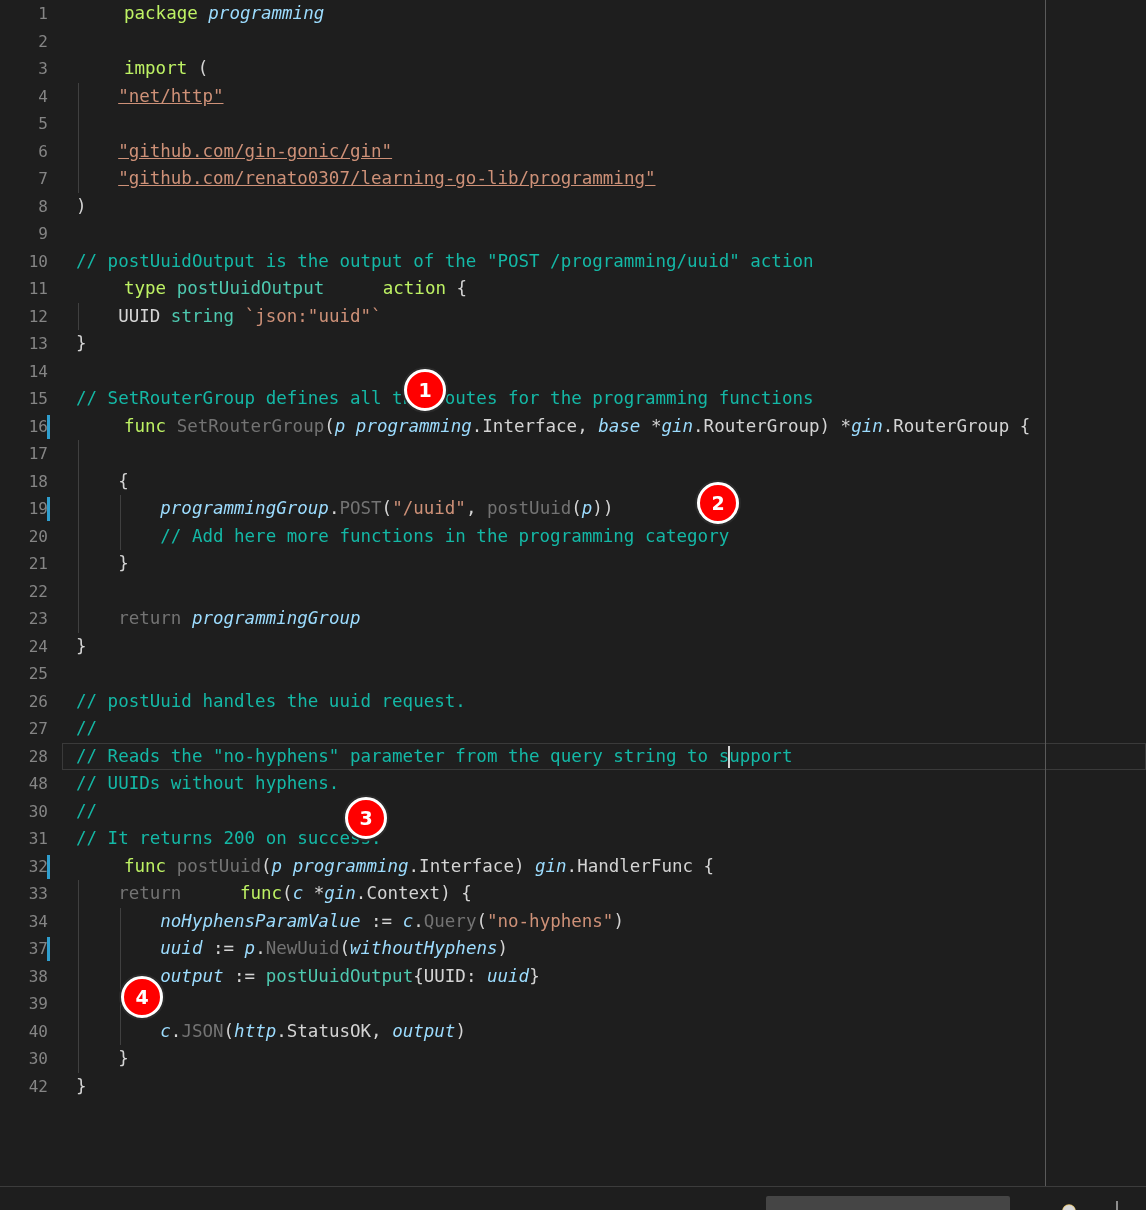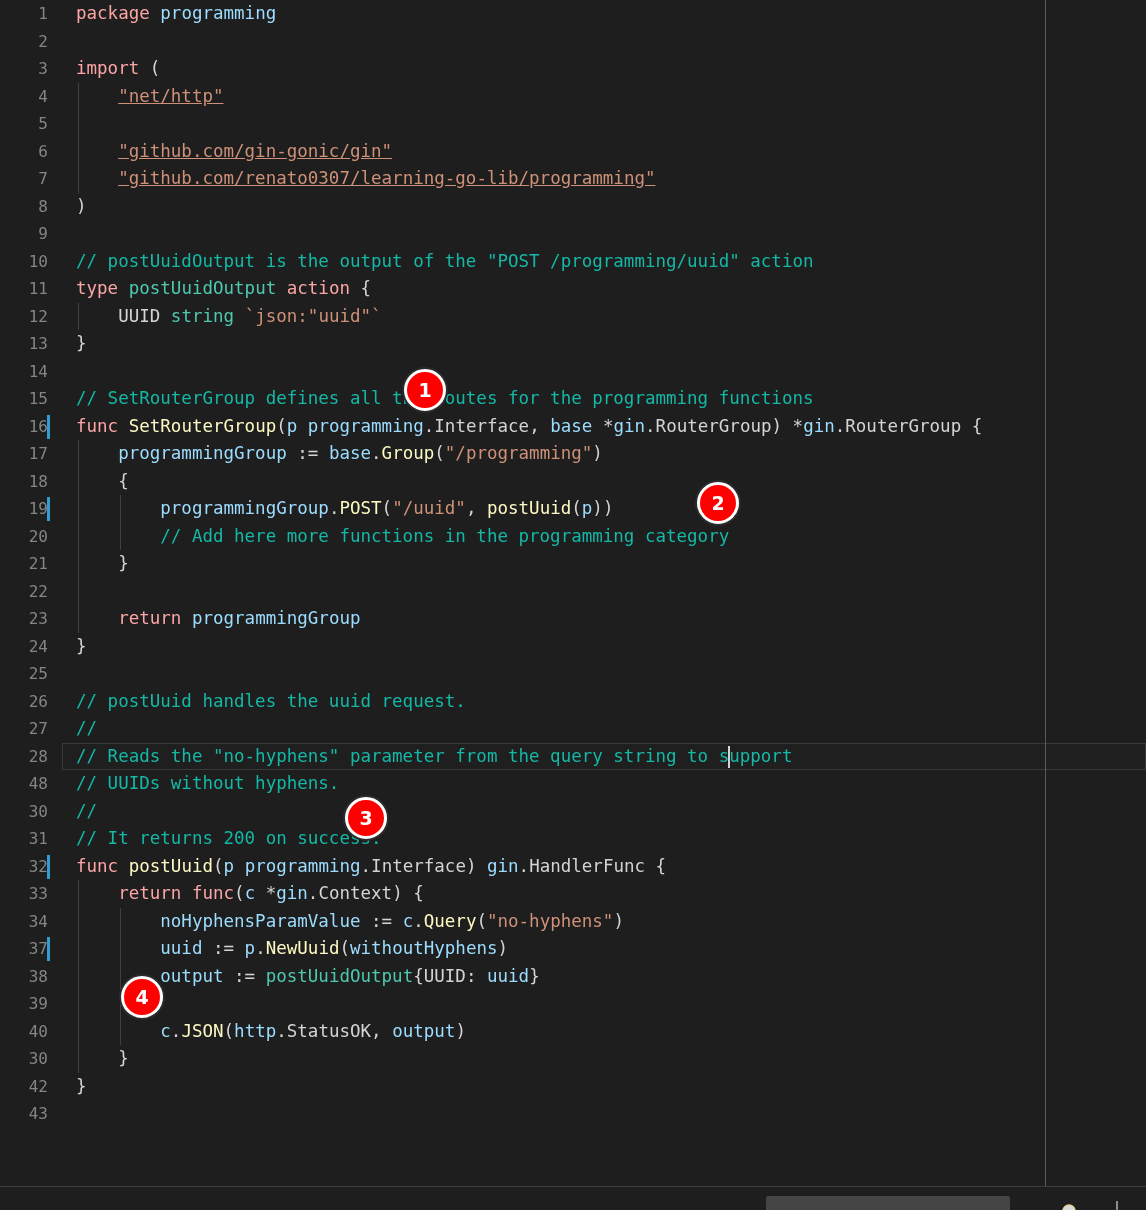--- a/index.html
+++ b/index.html
@@ -75,25 +75,25 @@
     background: #404040;
   }
   .caret {
     position: absolute;
     width: 2px; height: 22px;
     top: 3px;
     background: #d4d4d4;
   }
 
   
-  .kw   { color: #fca5a5; }
-  .ctl  { color: #fca5a5; }
-  .fn   { color: #fef9c3; }
+  .kw   { color: #bef264; margin-left: 48px; }
+  .ctl  { color: #737373; }
+  .fn   { color: #737373; }
   .typ  { color: #4ec9b0; }
-  .var  { color: #9cdcfe; }
+  .var  { color: #9cdcfe; font-style: italic; }
   .str  { color: #ce9178; }
   .cmt  { color: #14b8a6; }
   .pl   { color: #d4d4d4; }
   .ul   { text-decoration: underline; text-decoration-color: #ce9178; }
 
   
   #ruler {
     position: absolute;
     left: 1045px; top: 0;
     width: 1px; height: 1187px;
@@ -163,21 +163,21 @@
         <div class="line"><div class="ln">7</div><div class="indent" style="left: 78px;"></div><div class="code"><span class="pl">    </span><span class="str ul">"github.com/renato0307/learning-go-lib/programming"</span></div></div>
         <div class="line"><div class="ln">8</div><div class="code"><span class="pl">)</span></div></div>
         <div class="line"><div class="ln">9</div><div class="code"></div></div>
         <div class="line"><div class="ln">10</div><div class="code"><span class="cmt">// postUuidOutput is the output of the "POST /programming/uuid" action</span></div></div>
         <div class="line"><div class="ln">11</div><div class="code"><span class="kw">type</span><span class="pl"> </span><span class="typ">postUuidOutput</span><span class="pl"> </span><span class="kw">action</span><span class="pl"> {</span></div></div>
         <div class="line"><div class="ln">12</div><div class="indent" style="left: 78px;"></div><div class="code"><span class="pl">    </span><span class="pl">UUID</span><span class="pl"> </span><span class="typ">string</span><span class="pl"> </span><span class="str">`json:"uuid"`</span></div></div>
         <div class="line"><div class="ln">13</div><div class="code"><span class="pl">}</span></div></div>
         <div class="line"><div class="ln">14</div><div class="code"></div></div>
         <div class="line"><div class="ln">15</div><div class="code"><span class="cmt">// SetRouterGroup defines all the routes for the programming functions</span></div></div>
         <div class="line"><div class="gitmark"></div><div class="ln">16</div><div class="code"><span class="kw">func</span><span class="pl"> </span><span class="fn">SetRouterGroup</span><span class="pl">(</span><span class="var">p</span><span class="pl"> </span><span class="var">programming</span><span class="pl">.</span><span class="pl">Interface</span><span class="pl">, </span><span class="var">base</span><span class="pl"> *</span><span class="var">gin</span><span class="pl">.</span><span class="pl">RouterGroup</span><span class="pl">) *</span><span class="var">gin</span><span class="pl">.</span><span class="pl">RouterGroup</span><span class="pl"> {</span></div></div>
-        <div class="line"><div class="ln">17</div><div class="indent" style="left: 78px;"></div><div class="code"><span class="pl">    </span><span class="var">programmingGroup</span><span class="pl"> := </span><span class="var">base</span><span class="pl">.</span><span class="fn">Group</span><span class="pl">(</span><span class="str">"/programming"</span><span class="pl">)</span></div></div>
+        <div class="line"><div class="ln">17</div><div class="indent" style="left: 78px;"></div></div>
         <div class="line"><div class="ln">18</div><div class="indent" style="left: 78px;"></div><div class="code"><span class="pl">    {</span></div></div>
         <div class="line"><div class="gitmark"></div><div class="ln">19</div><div class="indent" style="left: 78px;"></div><div class="indent" style="left: 120.08px;"></div><div class="code"><span class="pl">        </span><span class="var">programmingGroup</span><span class="pl">.</span><span class="fn">POST</span><span class="pl">(</span><span class="str">"/uuid"</span><span class="pl">, </span><span class="fn">postUuid</span><span class="pl">(</span><span class="var">p</span><span class="pl">))</span></div></div>
         <div class="line"><div class="ln">20</div><div class="indent" style="left: 78px;"></div><div class="indent" style="left: 120.08px;"></div><div class="code"><span class="cmt">        // Add here more functions in the programming category</span></div></div>
         <div class="line"><div class="ln">21</div><div class="indent" style="left: 78px;"></div><div class="code"><span class="pl">    }</span></div></div>
         <div class="line"><div class="ln">22</div><div class="indent" style="left: 78px;"></div><div class="code"></div></div>
         <div class="line"><div class="ln">23</div><div class="indent" style="left: 78px;"></div><div class="code"><span class="pl">    </span><span class="ctl">return</span><span class="pl"> </span><span class="var">programmingGroup</span></div></div>
         <div class="line"><div class="ln">24</div><div class="code"><span class="pl">}</span></div></div>
         <div class="line"><div class="ln">25</div><div class="code"></div></div>
         <div class="line"><div class="ln">26</div><div class="code"><span class="cmt">// postUuid handles the uuid request.</span></div></div>
         <div class="line"><div class="ln">27</div><div class="code"><span class="cmt">//</span></div></div>
@@ -187,21 +187,20 @@
         <div class="line"><div class="ln">31</div><div class="code"><span class="cmt">// It returns 200 on success.</span></div></div>
         <div class="line"><div class="gitmark"></div><div class="ln">32</div><div class="code"><span class="kw">func</span><span class="pl"> </span><span class="fn">postUuid</span><span class="pl">(</span><span class="var">p</span><span class="pl"> </span><span class="var">programming</span><span class="pl">.</span><span class="pl">Interface</span><span class="pl">) </span><span class="var">gin</span><span class="pl">.</span><span class="pl">HandlerFunc</span><span class="pl"> {</span></div></div>
         <div class="line"><div class="ln">33</div><div class="indent" style="left: 78px;"></div><div class="code"><span class="pl">    </span><span class="ctl">return</span><span class="pl"> </span><span class="kw">func</span><span class="pl">(</span><span class="var">c</span><span class="pl"> *</span><span class="var">gin</span><span class="pl">.</span><span class="pl">Context</span><span class="pl">) {</span></div></div>
         <div class="line"><div class="ln">34</div><div class="indent" style="left: 78px;"></div><div class="indent" style="left: 120.08px;"></div><div class="code"><span class="pl">        </span><span class="var">noHyphensParamValue</span><span class="pl"> := </span><span class="var">c</span><span class="pl">.</span><span class="fn">Query</span><span class="pl">(</span><span class="str">"no-hyphens"</span><span class="pl">)</span></div></div>
         <div class="line"><div class="gitmark"></div><div class="ln">37</div><div class="indent" style="left: 78px;"></div><div class="indent" style="left: 120.08px;"></div><div class="code"><span class="pl">        </span><span class="var">uuid</span><span class="pl"> := </span><span class="var">p</span><span class="pl">.</span><span class="fn">NewUuid</span><span class="pl">(</span><span class="var">withoutHyphens</span><span class="pl">)</span></div></div>
         <div class="line"><div class="ln">38</div><div class="indent" style="left: 78px;"></div><div class="indent" style="left: 120.08px;"></div><div class="code"><span class="pl">        </span><span class="var">output</span><span class="pl"> := </span><span class="typ">postUuidOutput</span><span class="pl">{</span><span class="pl">UUID</span><span class="pl">: </span><span class="var">uuid</span><span class="pl">}</span></div></div>
         <div class="line"><div class="ln">39</div><div class="indent" style="left: 78px;"></div><div class="indent" style="left: 120.08px;"></div><div class="code"></div></div>
         <div class="line"><div class="ln">40</div><div class="indent" style="left: 78px;"></div><div class="indent" style="left: 120.08px;"></div><div class="code"><span class="pl">        </span><span class="var">c</span><span class="pl">.</span><span class="fn">JSON</span><span class="pl">(</span><span class="var">http</span><span class="pl">.</span><span class="pl">StatusOK</span><span class="pl">, </span><span class="var">output</span><span class="pl">)</span></div></div>
         <div class="line"><div class="ln">30</div><div class="indent" style="left: 78px;"></div><div class="code"><span class="pl">    }</span></div></div>
         <div class="line"><div class="ln">42</div><div class="code"><span class="pl">}</span></div></div>
-        <div class="line"><div class="ln">43</div><div class="code"></div></div>
       </div>
     <div id="ruler"></div>
   </div>
 
   <div id="divider"></div>
 
   <div id="bottom-panel">
     <div id="panel-button"></div>
     <div class="panel-icon" id="panel-icon-1">
       <svg width="18" height="16" viewBox="0 0 18 16">

